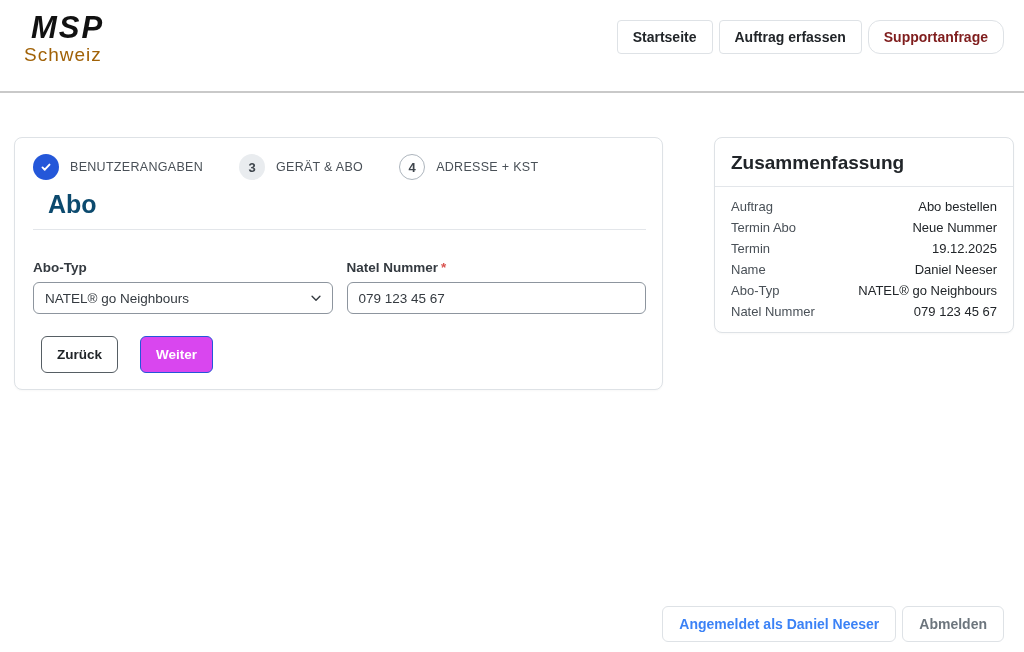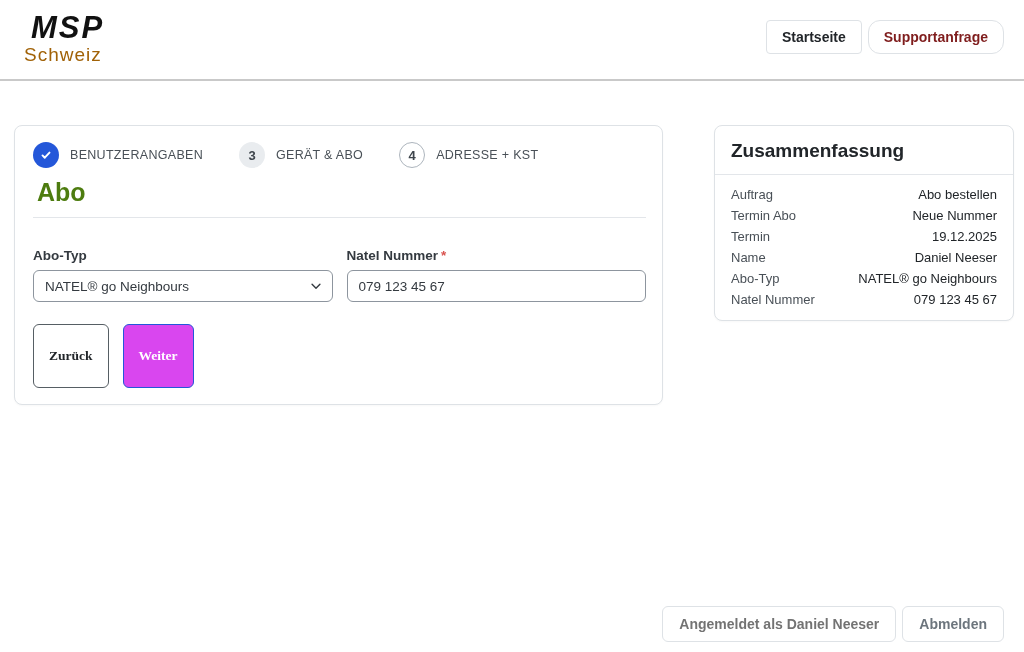--- a/index.html
+++ b/index.html
@@ -12,21 +12,21 @@
     background: #fff;
     overflow: hidden;
   }
 
   
   .header {
     display: flex;
     justify-content: space-between;
     align-items: flex-start;
     padding: 12px 20px 0 24px;
-    height: 81px;
+    height: 93px;
     border-bottom: 2px solid #c9c9c9;
   }
   .logo { line-height: 1; cursor: default; }
   .logo-msp {
     font-style: italic;
     font-weight: 800;
     font-size: 31px;
     letter-spacing: 2px;
     margin-left: 7px;
     color: #111;
@@ -83,22 +83,22 @@
   .step-circle.upcoming { background: #fff; border: 1px solid #adb5bd; }
   .step-label {
     font-size: 12.5px;
     letter-spacing: 0.3px;
     color: #495057;
     white-space: nowrap;
   }
   .wizard-title {
     font-size: 25px;
     font-weight: 600;
-    color: #4d7c0f;
-    margin: 2px 4px 10px;
+    color: #0c4a6e;
+    margin: 2px 15px 10px;
   }
   .wizard-divider { border: none; border-top: 1px solid #e3e6ea; margin: 0 0 30px; }
 
   .form-row { display: flex; gap: 14px; }
   .form-col { flex: 1; }
   .field-label {
     display: block;
     font-size: 13.5px;
     font-weight: 700;
     color: #343a40;
@@ -120,26 +120,27 @@
     -webkit-appearance: none;
   }
   .chevron {
     position: absolute;
     right: 10px; top: 9px;
     pointer-events: none;
   }
 
   .btn-row { display: flex; gap: 14px; margin-top: 22px; }
   .btn {
-    font-family: Liberation Serif, serif;
+    font-family: Liberation Sans, sans-serif;
     font-size: 13.5px;
     font-weight: 600;
     border-radius: 6px;
-    padding: 23px 15px;
+    padding: 10px 15px;
     cursor: pointer;
+    margin-left: 8px;
   }
   .btn-secondary { background: #fff; border: 1px solid #565e64; color: #212529; }
   .btn-primary { background: #d946ef; border: 1px solid #2457d9; color: #fff; }
 
   
   .summary-card { width: 300px; padding: 14px 16px 10px; }
   .summary-header {
     margin: -14px -16px 0;
     padding: 14px 16px 12px;
     border-bottom: 1px solid #e3e6ea;
@@ -165,35 +166,36 @@
   .footer-btn {
     background: #fff;
     border: 1px solid #dee2e6;
     border-radius: 6px;
     padding: 9px 16px;
     font-family: inherit;
     font-size: 14px;
     font-weight: 700;
     white-space: nowrap;
   }
-  .footer-btn.status { color: #737373; cursor: default; }
+  .footer-btn.status { color: #3b82f6; cursor: default; }
   .footer-btn.logout { color: #6c757d; cursor: pointer; }
 </style>
 </head>
 <body>
 
 <div class="page">
 
   <div class="header">
     <div class="logo">
       <div class="logo-msp">MSP</div>
       <div class="logo-schweiz">Schweiz</div>
     </div>
     <div class="top-nav">
       <button class="nav-btn">Startseite</button>
+      <button class="nav-btn">Auftrag erfassen</button>
       <button class="nav-btn disabled" aria-disabled="true">Supportanfrage</button>
     </div>
   </div>
 
   <div class="content">
 
     <div class="card wizard-card">
       <div class="stepper">
         <div class="step">
           <span class="step-circle done">

